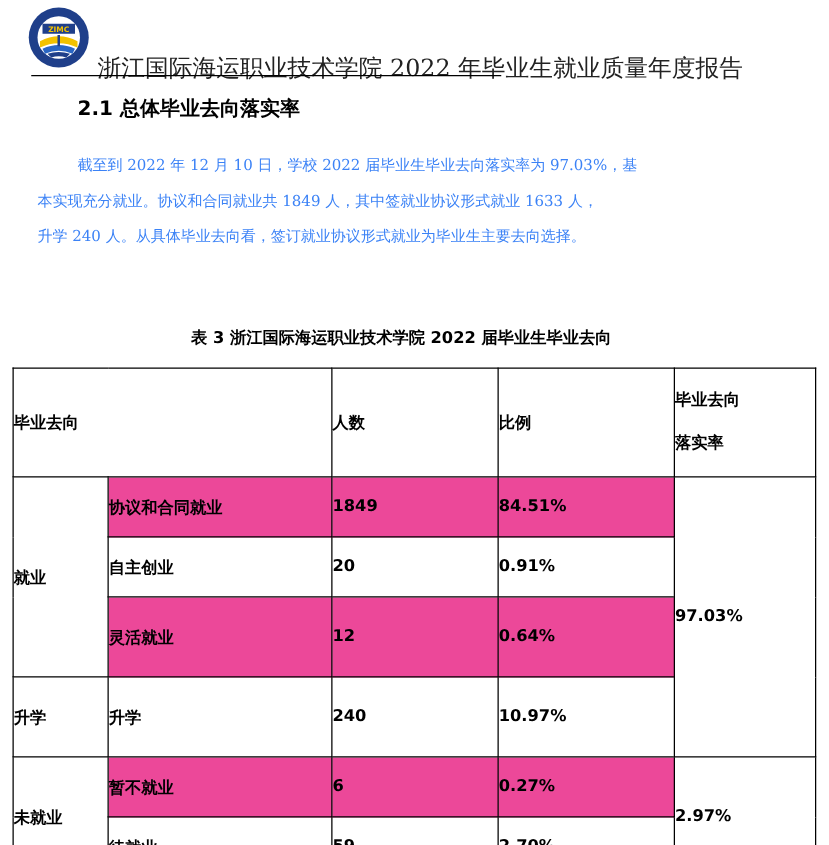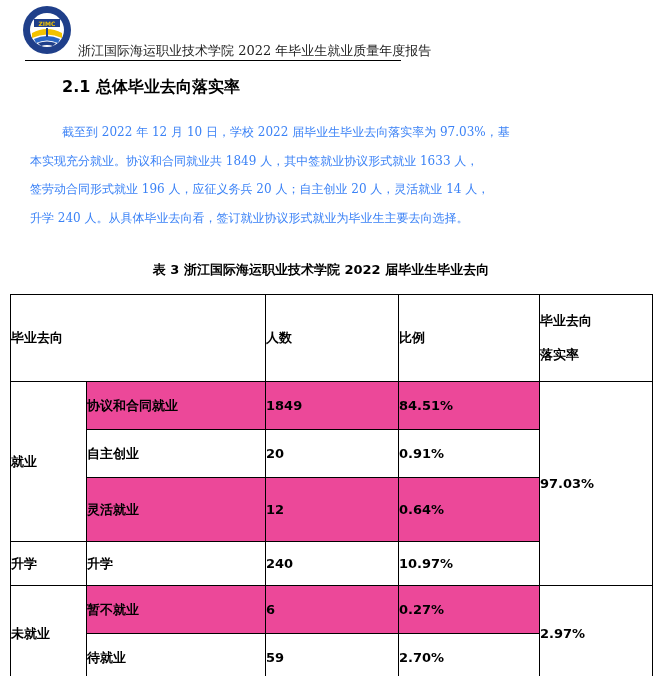--- a/index.html
+++ b/index.html
@@ -1,19 +1,19 @@
 <!DOCTYPE html>
 <html><head>
 <meta charset="utf-8">
 <style>
   html, body { margin:0; padding:0; background:#ffffff; }
   body { width:663px; height:676px; position:relative; overflow:hidden;
          font-family:"DejaVu Serif","Liberation Serif",serif; color:#000; }
   .logo { position:absolute; left:22px; top:5px; width:50px; height:50px; }
-  .header-title { position:absolute; left:78px; top:42px; font-size:13px; color:#222;
+  .header-title { position:absolute; left:78px; top:42px; font-size:19px; color:#222;
                   font-family:"DejaVu Serif","Liberation Serif",serif; letter-spacing:0; white-space:nowrap; }
   .header-rule { position:absolute; left:25px; top:60px; width:376px; height:0; border-top:1.5px solid #000; }
   .section-heading { position:absolute; left:62px; top:77px; font-size:16px; font-weight:bold;
                      font-family:"DejaVu Sans","Liberation Sans",sans-serif; white-space:nowrap; }
   .para { position:absolute; left:30px; top:118px; width:612px; font-size:12px; line-height:28.5px; color:#3b82f6; }
   .para p { margin:0; white-space:nowrap; }
   .para .first { padding-left:32px; }
   .table-caption { position:absolute; left:0; width:642px; top:261px; text-align:center;
                    font-size:13px; font-weight:bold; font-family:"DejaVu Sans","Liberation Sans",sans-serif; }
   table.dest { position:absolute; left:10px; top:294px; border-collapse:collapse; table-layout:fixed;
@@ -39,21 +39,20 @@
   </svg>
 </div>
 <div class="header-title">浙江国际海运职业技术学院 2022 年毕业生就业质量年度报告</div>
 <div class="header-rule"></div>
 
 <div class="section-heading">2.1 总体毕业去向落实率</div>
 
 <div class="para">
   <p class="first">截至到 2022 年 12 月 10 日，学校 2022 届毕业生毕业去向落实率为 97.03%，基</p>
   <p>本实现充分就业。协议和合同就业共 1849 人，其中签就业协议形式就业 1633 人，</p>
-  <p>签劳动合同形式就业 196 人，应征义务兵 20 人；自主创业 20 人，灵活就业 14 人，</p>
   <p>升学 240 人。从具体毕业去向看，签订就业协议形式就业为毕业生主要去向选择。</p>
 </div>
 
 <div class="table-caption">表 3 浙江国际海运职业技术学院 2022 届毕业生毕业去向</div>
 
 <table class="dest">
   <colgroup>
     <col style="width:76px">
     <col style="width:179px">
     <col style="width:133px">
@@ -82,21 +81,21 @@
     <td>自主创业</td>
     <td>20</td>
     <td>0.91%</td>
   </tr>
   <tr style="height:64px">
     <td class="blue">灵活就业</td>
     <td class="blue">12</td>
     <td class="blue">0.64%</td>
   </tr>
 
-  <tr style="height:44px">
+  <tr style="height:64px">
     <td>升学</td>
     <td>升学</td>
     <td>240</td>
     <td>10.97%</td>
   </tr>
 
   <tr style="height:48px">
     <td rowspan="2">未就业</td>
     <td class="blue">暂不就业</td>
     <td class="blue">6</td>

